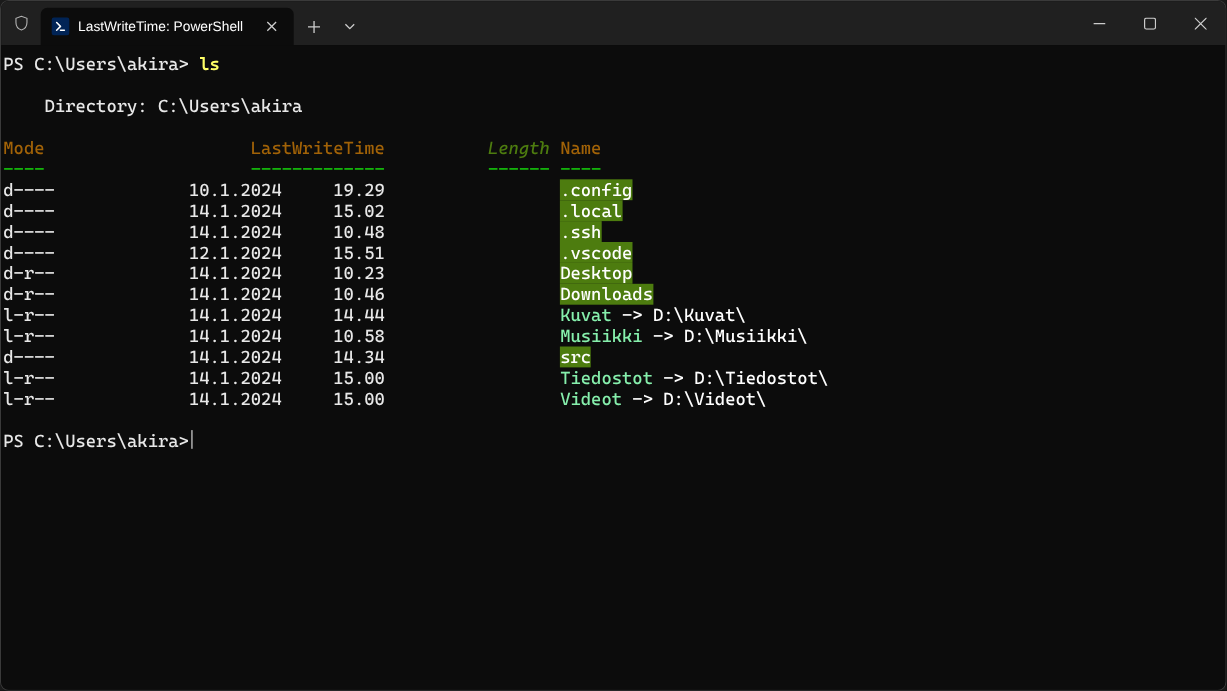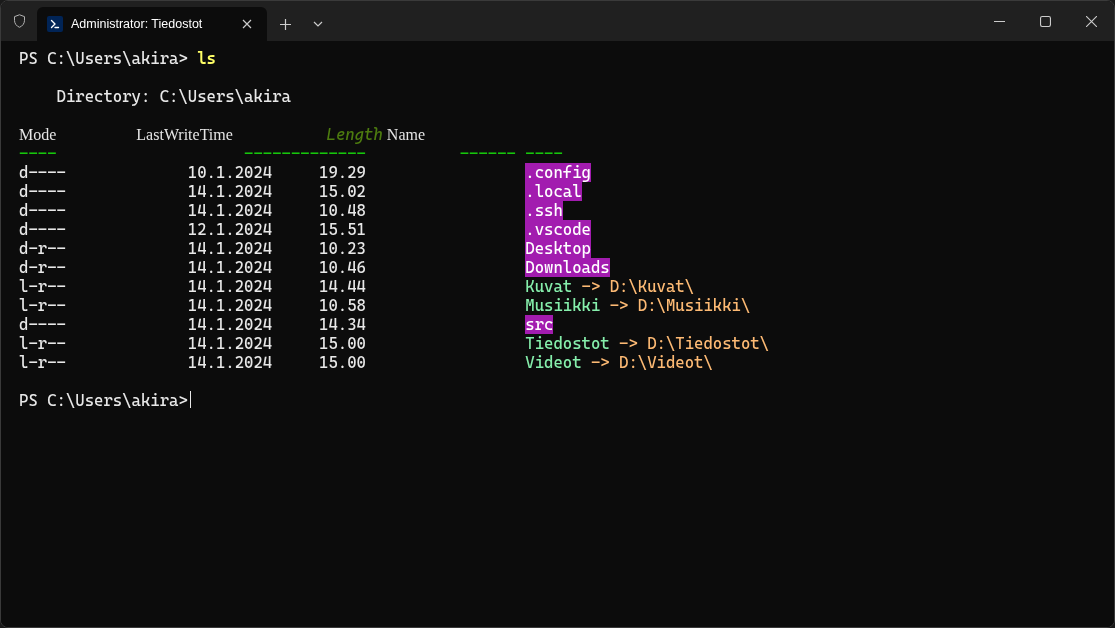--- a/index.html
+++ b/index.html
@@ -96,44 +96,44 @@
     width: 46px;
     height: 40px;
     display: flex;
     align-items: center;
     justify-content: center;
     color: #ccc;
   }
   .terminal {
     flex: 1;
     background: #0c0c0c;
-    padding: 8px 2px 8px 18px;
+    padding: 8px 2px 8px 2px;
     color: #cccccc;
     font-size: 16px;
     line-height: 19px;
     white-space: pre;
     position: relative;
   }
   .scrollbar {
     position: absolute;
     top: 40px;
     right: 1px;
     bottom: 1px;
     width: 14px;
   }
   .ln { display: block; }
   .prompt { color: #e8e8e8; }
   .cmd { color: #ffff66; font-weight: 600; }
-  .hdr-green { color: #e5e5e5; font-family: Liberation Serif, serif; }
+  .hdr-green { color: #a16207; }
   .hdr-green-i { color: #4d7c0f; font-style: italic; }
   .dash { color: #16c60c; }
   .row { color: #e8e8e8; }
-  .dir-sel { background: #a21caf; color: #ffffff; }
+  .dir-sel { background: #4d7c0f; color: #ffffff; }
   .link { color: #86efac; }
-  .arrow { color: #fdba74; }
+  .arrow { color: #ffffff; }
   .cursor {
     display: inline-block;
     width: 1px;
     height: 17px;
     background: #e8e8e8;
     vertical-align: -2px;
     margin-left: 2px;
   }
 </style>
 </head>
@@ -148,21 +148,21 @@
       </svg>
     </div>
     <div class="tab">
       <span class="ps-icon">
         <svg width="14" height="14" viewBox="0 0 16 16">
             <rect width="16" height="16" rx="2" fill="#012456"></rect>
             <path d="M4 4 L8 8 L4 12" stroke="#fff" stroke-width="1.6" fill="none" stroke-linecap="round" stroke-linejoin="round"></path>
             <path d="M8 12 L12 12" stroke="#fff" stroke-width="1.6" stroke-linecap="round"></path>
           </svg>
       </span>
-      <span class="tab-title">Administrator: Tiedostot</span>
+      <span class="tab-title">LastWriteTime: PowerShell</span>
       <span class="tab-close">
         <svg width="10" height="10" viewBox="0 0 10 10">
             <path d="M1 1 L9 9 M9 1 L1 9" stroke="#ccc" stroke-width="1.2"></path>
           </svg>
       </span>
     </div>
     <div class="newtab">
       <svg width="11" height="11" viewBox="0 0 10 10">
           <path d="M5 0 V10 M0 5 H10" stroke="#ccc" stroke-width="1.1"></path>
         </svg>

